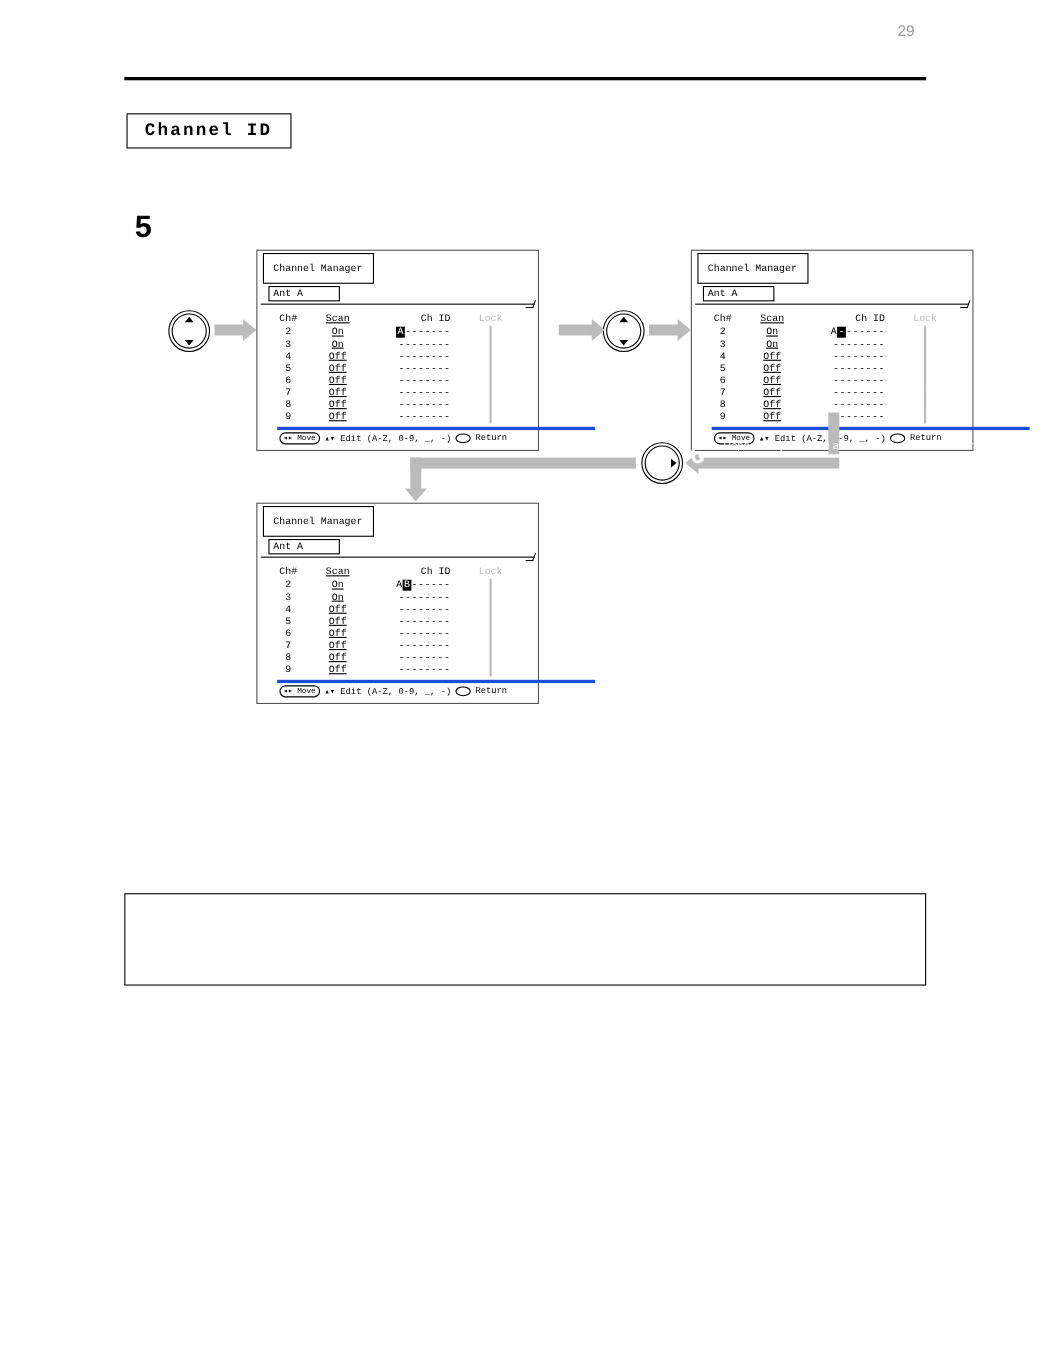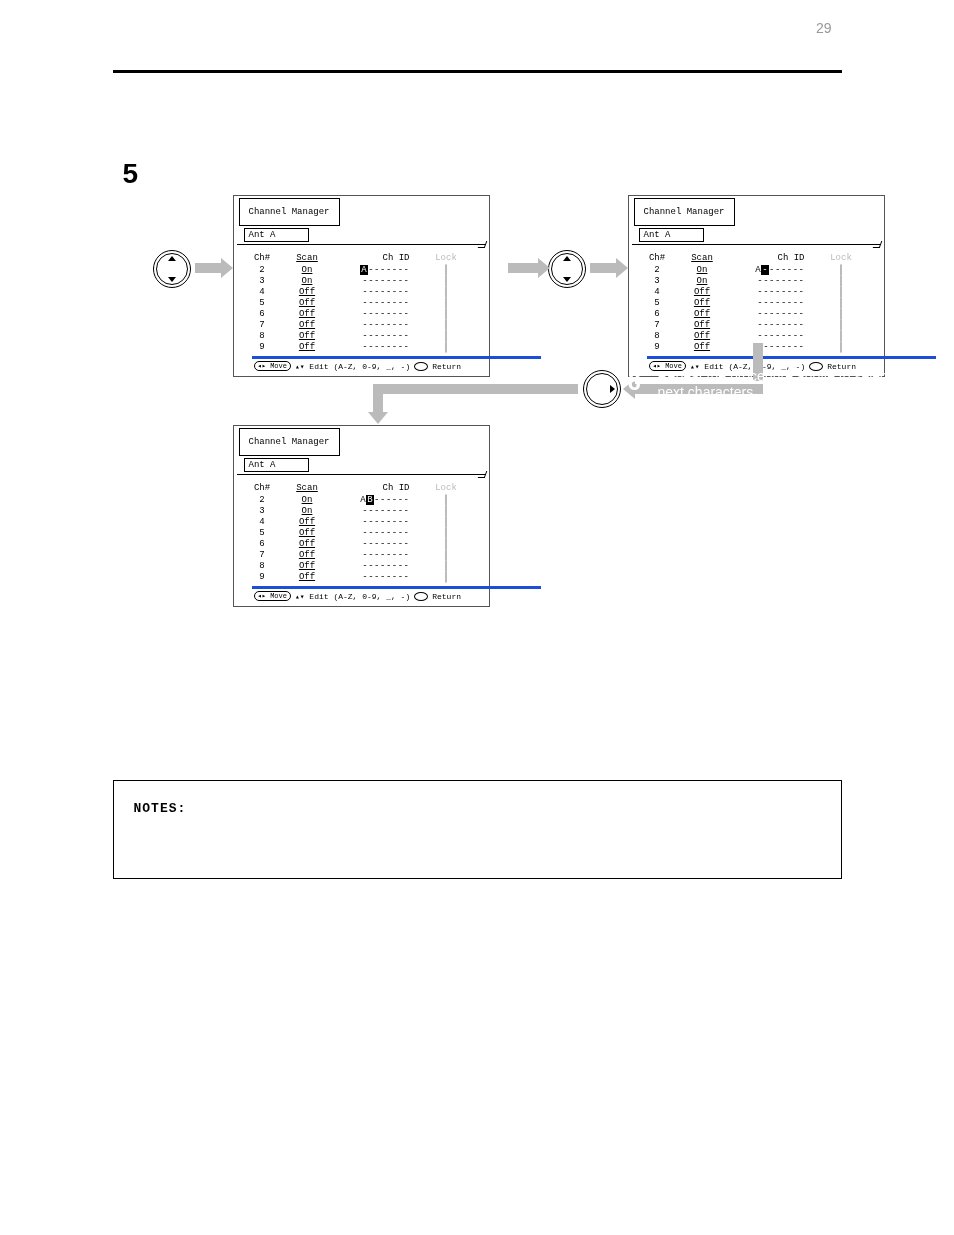--- a/index.html
+++ b/index.html
@@ -42,20 +42,21 @@
   .note-line{font-size:13px;margin-top:6px;}
   .connector{position:absolute;background:#bbb;}
   .page-num{position:absolute;top:20px;right:40px;font-family:Arial,sans-serif;font-size:14px;color:#999;}
 </style>
 </head>
 <body>
 
 <div class="page">
   <div class="page-num">29</div>
   <hr class="rule">
+  <div class="section-tag">Channel ID</div>
 
   <div style="height:55px"></div>
 
   
   <div style="display:flex;align-items:flex-start;margin:0 10px;">
     <div style="width:40px;font-size:28px;font-weight:bold;font-family:Arial,sans-serif;">5</div>
     <div style="flex:1;font-family:Arial,sans-serif;font-size:14px;color:#fff;">Press the ▲ or ▼ button to select the letters (A~Z), numbers (0~9) or characters you wants. Press the ▶ button to move to the next character place.</div>
   </div>
 
   <div class="diagram">
@@ -287,29 +288,28 @@
     <div class="arrow-r" style="top:73px;left:477px;width:28px;"></div>
 
     <div class="connector" style="top:153px;left:640px;width:10px;height:38px;"></div>
     <div class="arrow-l" style="top:194px;left:520px;width:130px;"></div>
     <div class="connector" style="top:194px;left:260px;width:205px;height:10px;"></div>
     <div class="connector" style="top:194px;left:260px;width:10px;height:34px;"></div>
     <div style="position:absolute;top:222px;left:255px;width:0;height:0;border-left:10px solid transparent;border-right:10px solid transparent;border-top:12px solid #bbb;"></div>
 
     <div style="position:absolute;top:178px;left:515px;display:flex;align-items:flex-start;">
       <div style="width:30px;font-size:24px;font-weight:bold;font-family:Arial,sans-serif;color:#fff;">6</div>
-      <div style="flex:1;font-family:Arial,sans-serif;font-size:14px;color:#fff;width:280px;">Repeat the procedure above to select the next characters.</div>
+      <div style="flex:1;font-family:Arial,sans-serif;font-size:10px;color:#fff;width:280px;">Repeat the procedure above to select the next characters.</div>
     </div>
 
     <div style="position:absolute;top:420px;left:30px;display:flex;align-items:flex-start;">
       <div style="width:40px;font-size:26px;font-weight:bold;font-family:Arial,sans-serif;color:#fff;">7</div>
       <div style="flex:1;font-family:Arial,sans-serif;font-size:14px;color:#fff;width:700px;">When you have finished, press the MENU button to exit.</div>
     </div>
   </div>
 
   <div style="height:30px"></div>
 
   <div class="note-box">
-    <div class="note-title">NOTES:</div>
     <div class="note-line" style="color:#fff">• If the ▶ button is pressed on the last character, the first character is highlighted.</div>
     <div class="note-line" style="color:#fff">• If the ◀ button is pressed on the first character, the last character is highlighted.</div>
   </div>
 </div>
 
 </body></html>

